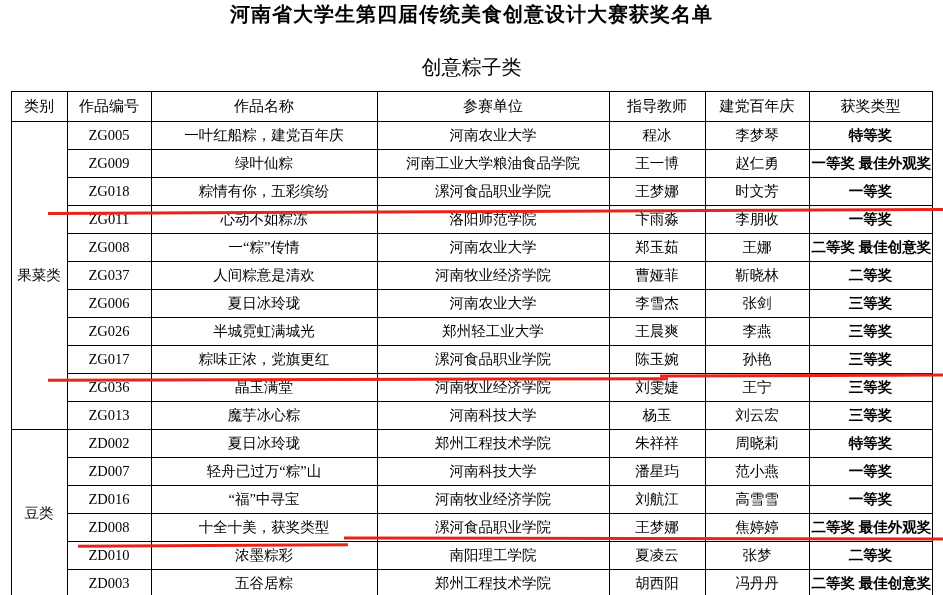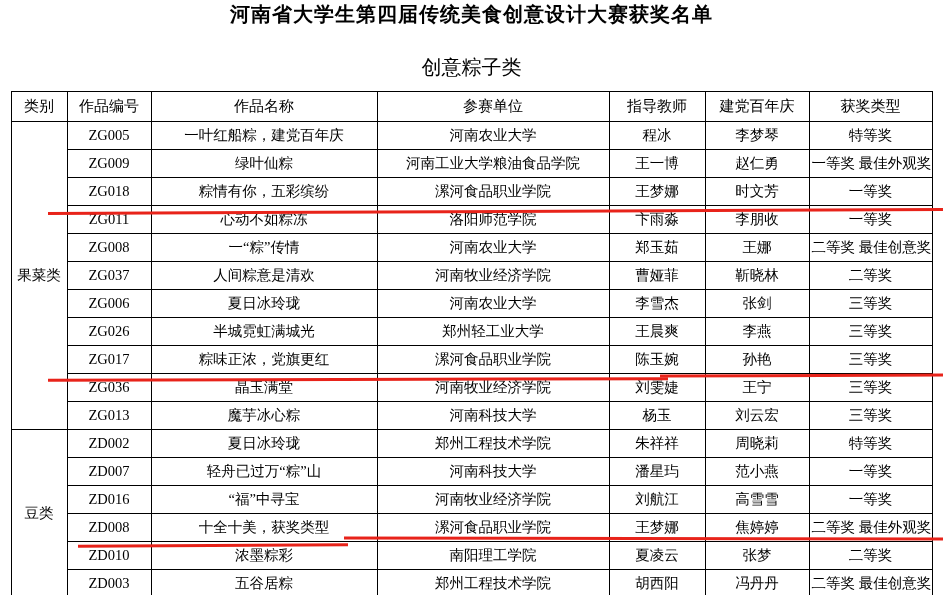--- a/index.html
+++ b/index.html
@@ -64,21 +64,21 @@
   .col-leader   { width: 96px; }
   .col-teacher  { width: 104px; }
   .col-award    { width: 123px; }
 
   td.category-cell {
     font-size: 15px;
     font-weight: normal;
     font-family: Liberation Mono, monospace;
   }
   td.award-cell {
-    font-weight: normal;
+    font-weight: bold;
     font-size: 14px;
   }
   
   .annot {
     position: absolute;
     background: #e8231a;
     pointer-events: none;
   }
   .annot-1 {
     left: 48px;

